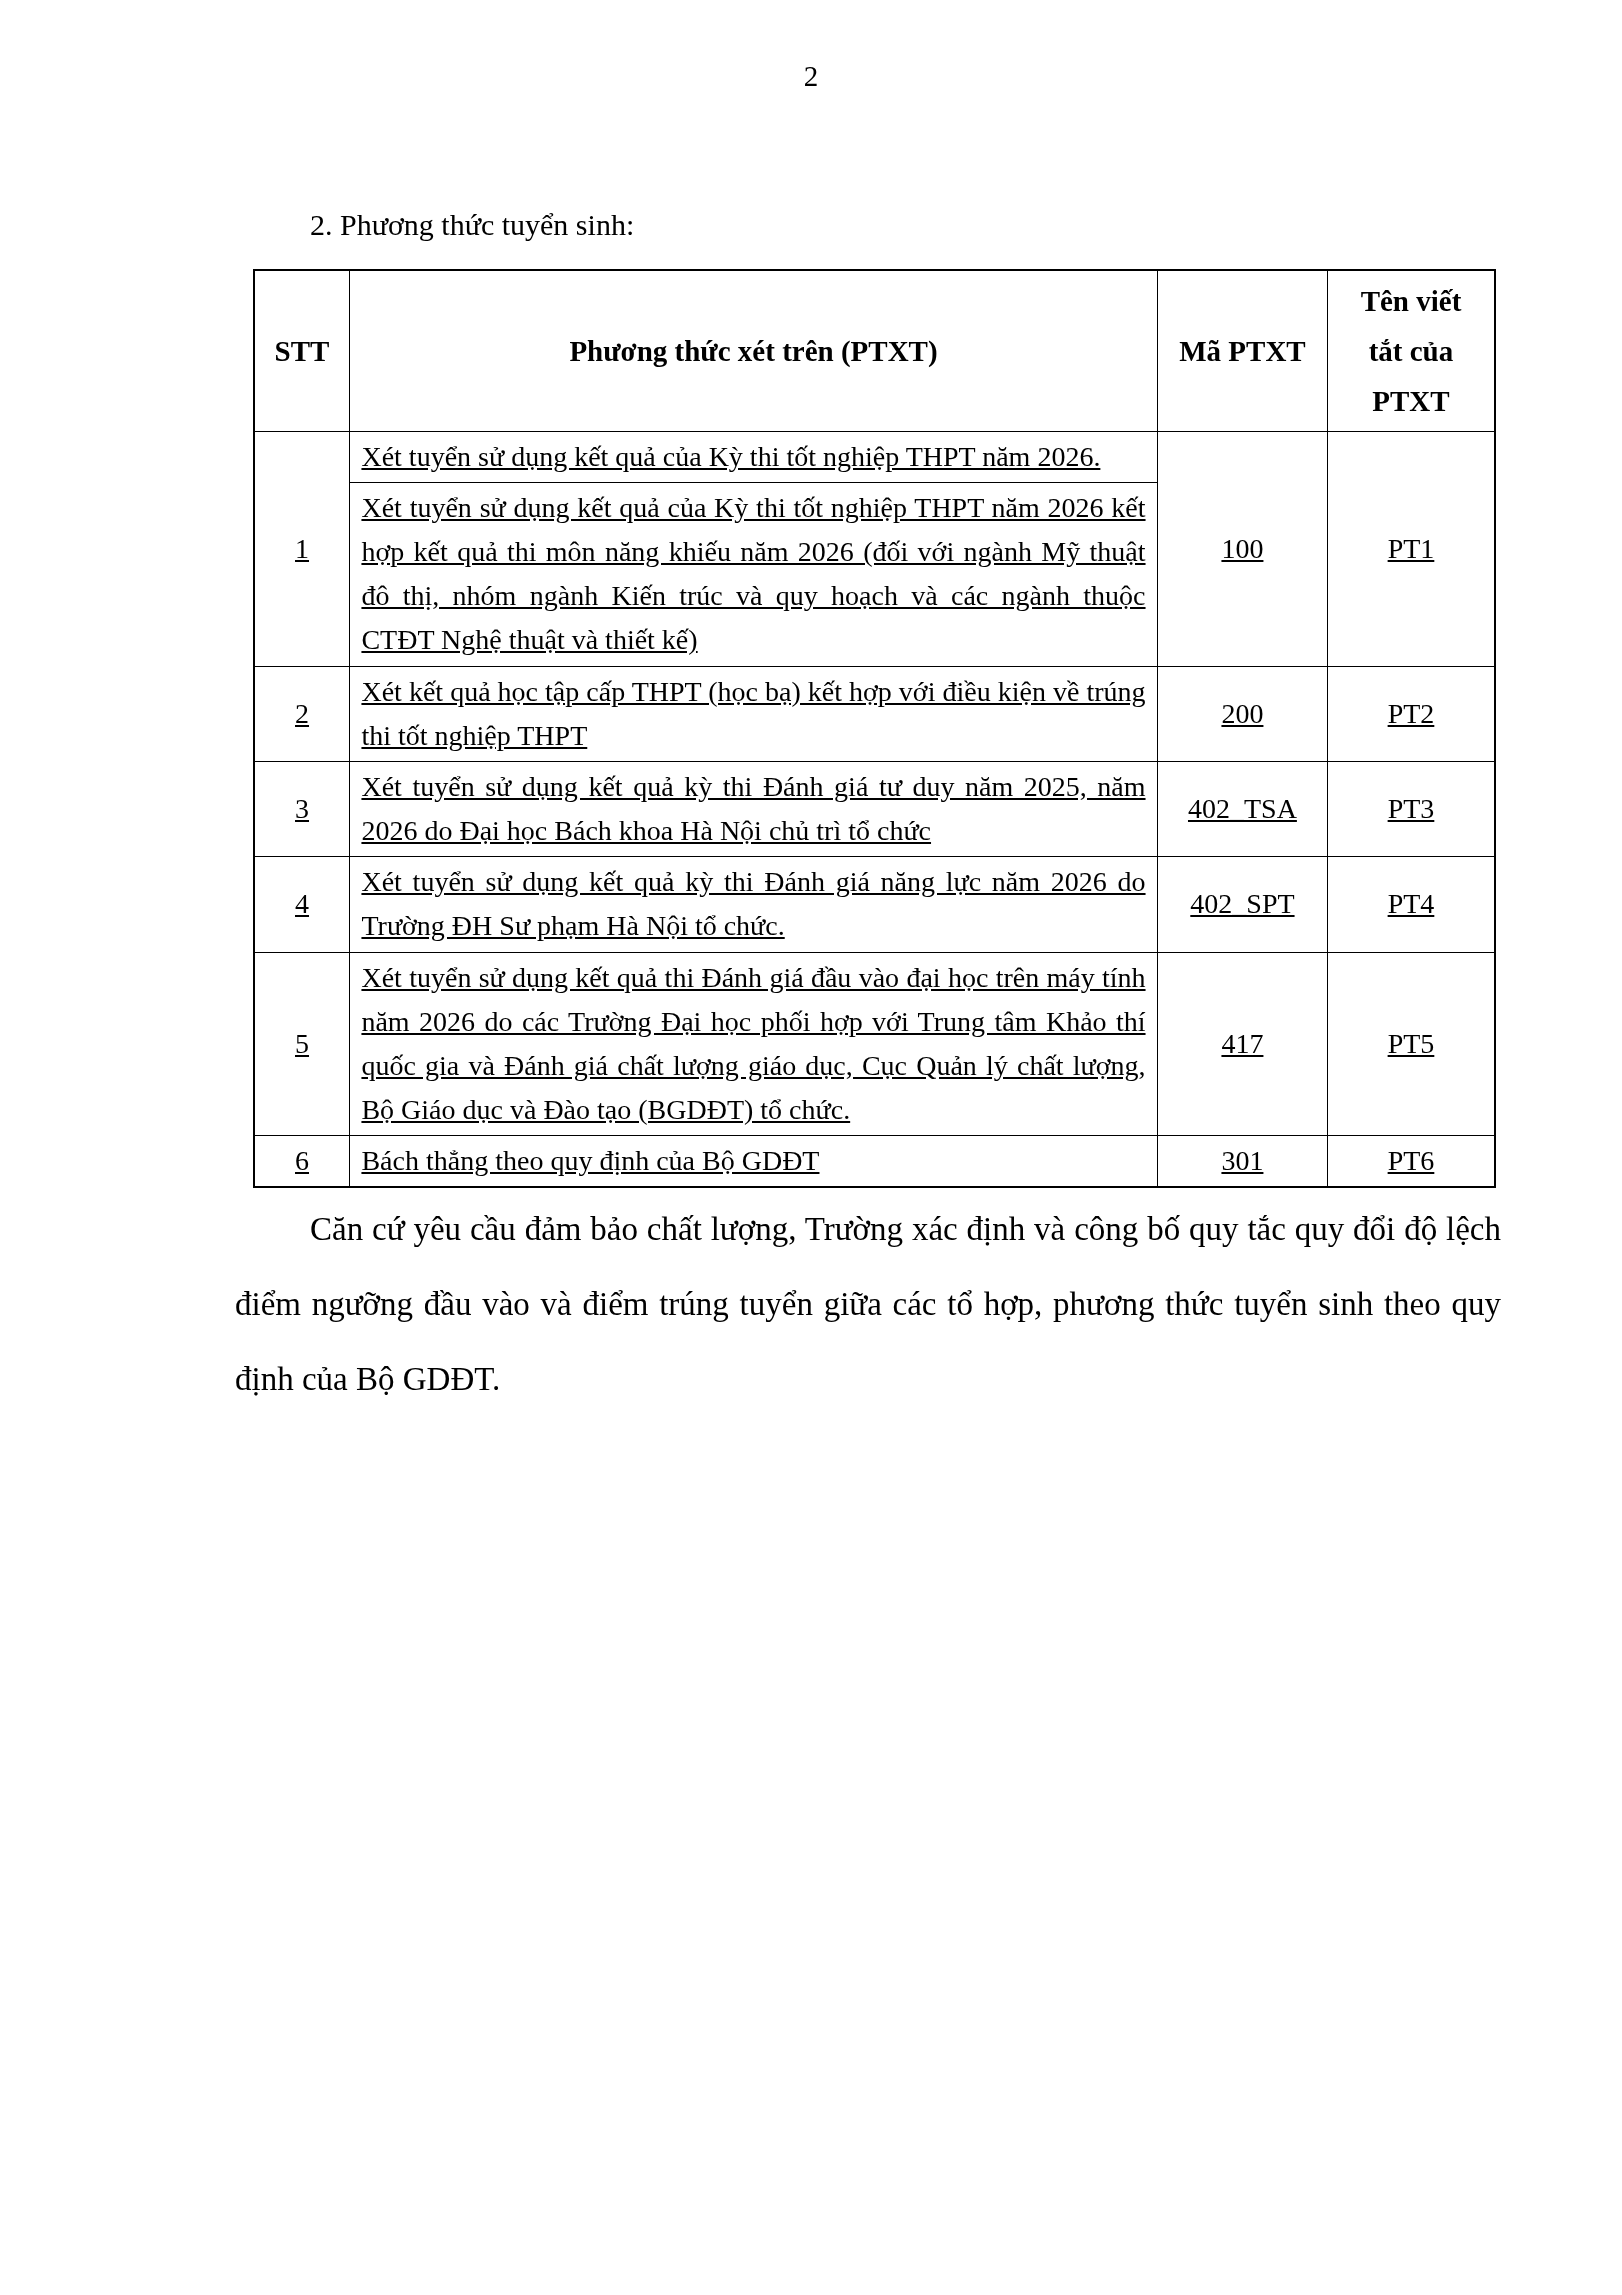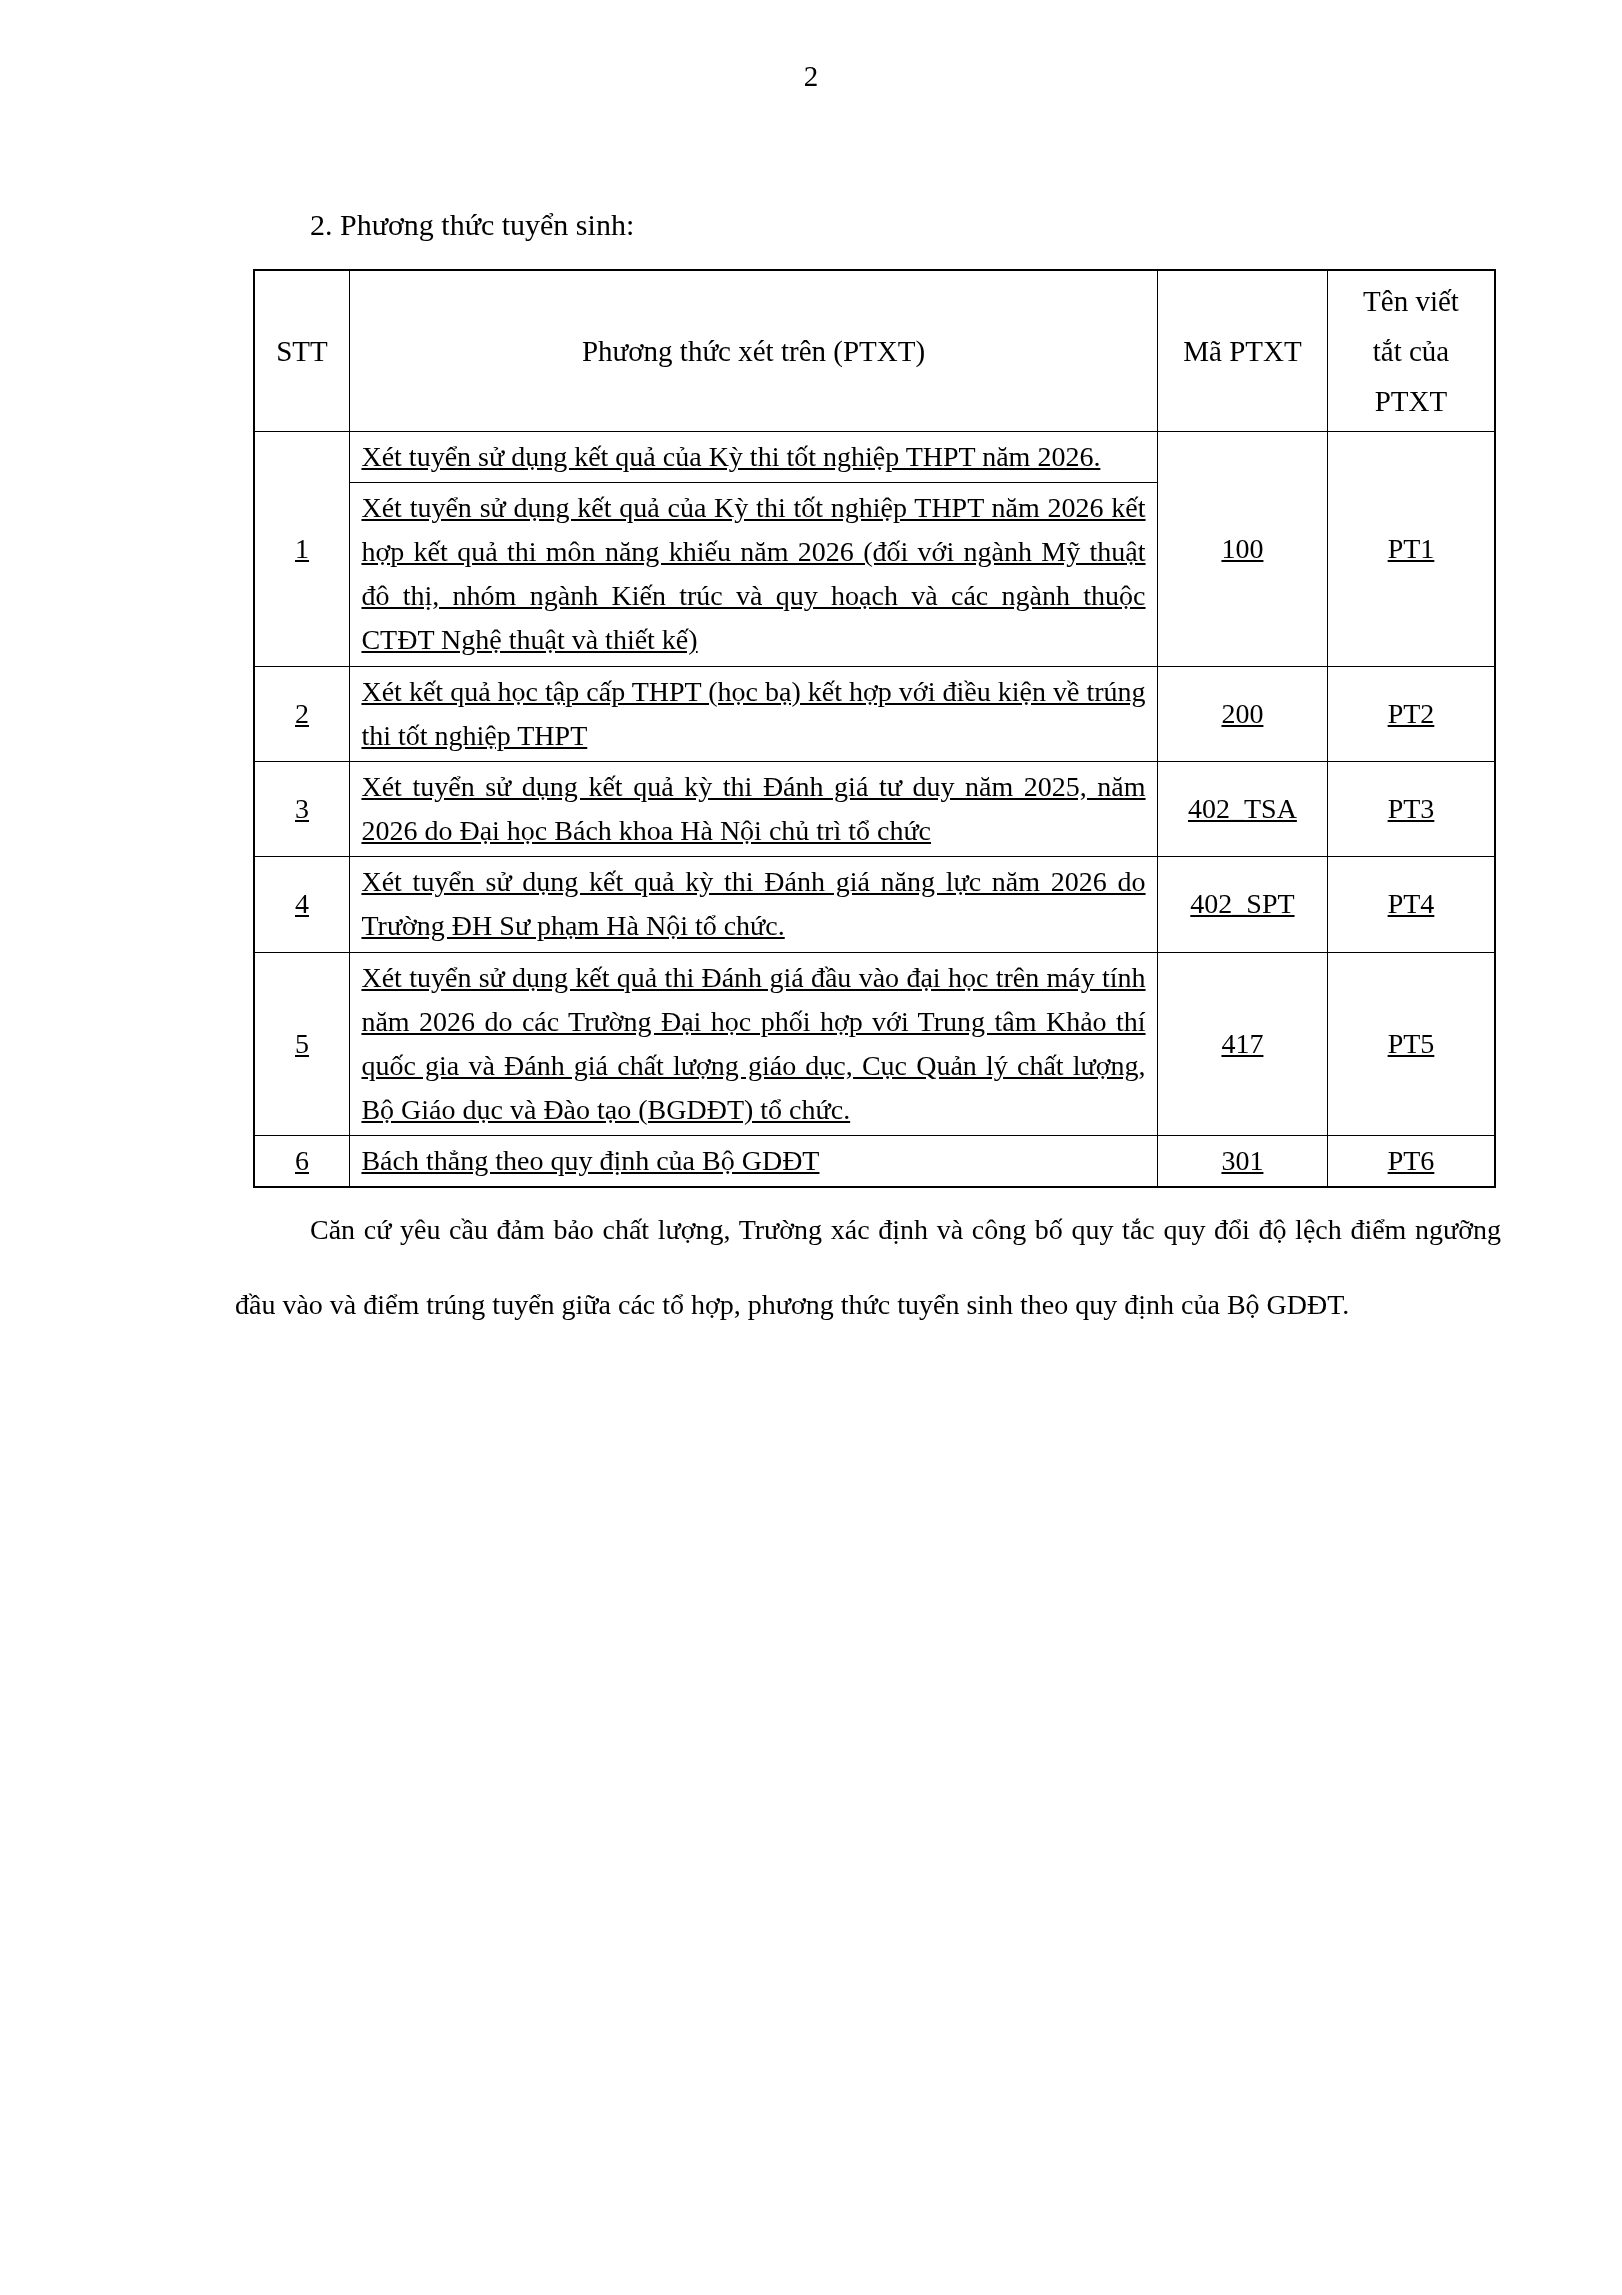--- a/index.html
+++ b/index.html
@@ -48,21 +48,21 @@
   table.methods col.c-code { width: 13.7%; }
   table.methods col.c-abbr { width: 13.5%; }
 
   table.methods, table.methods th, table.methods td {
     border: 1.6px solid #000;
   }
   table.methods { border-width: 2.4px; }
   table.methods thead th { border-bottom-width: 1.6px; }
 
   table.methods th {
-    font-weight: normal;
+    font-weight: bold;
     font-size: 29px;
     line-height: 50px;
     vertical-align: middle;
     height: 159px;
     padding: 4.9px 18px;
   }
   table.methods td {
     vertical-align: middle;
     line-height: 44px;
     padding: 3.2px 11.4px;
@@ -78,21 +78,21 @@
     padding-left: 13px;
     padding-right: 11.4px;
   }
   
   td.sub-a { border-bottom: 1.6px dotted #555; }
   td.sub-b { border-top: 1.6px dotted #555; }
 
   .heading-3 { margin-top: 29px; }
 
   .body-paragraph {
-    font-size: 28px;
+    font-size: 33px;
     line-height: 75px;
     text-align: justify;
     text-align-last: left;
     text-indent: 75px;
     margin-top: 3.2px;
   }
 </style>
 </head>
 <body>
 

